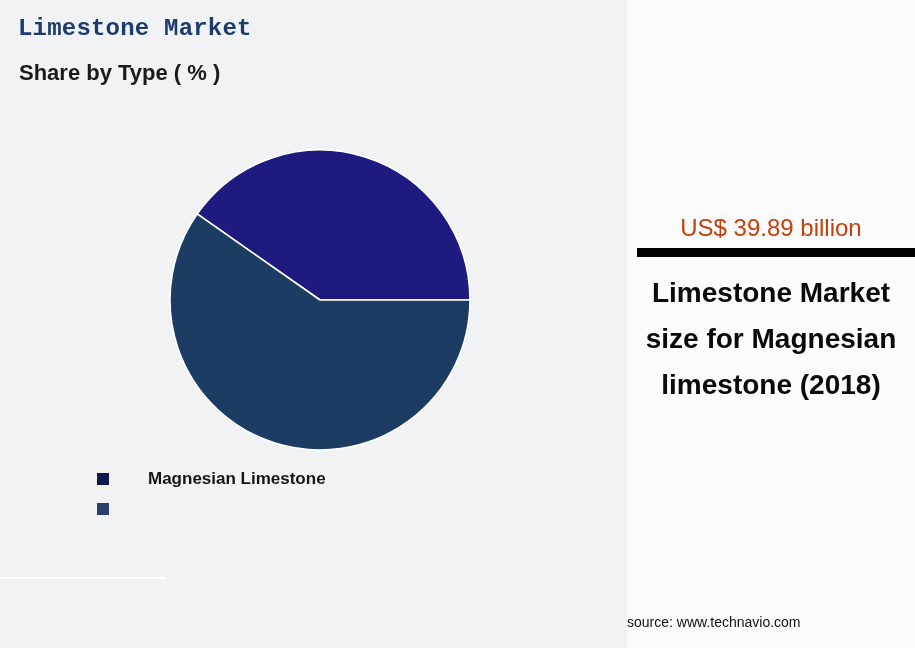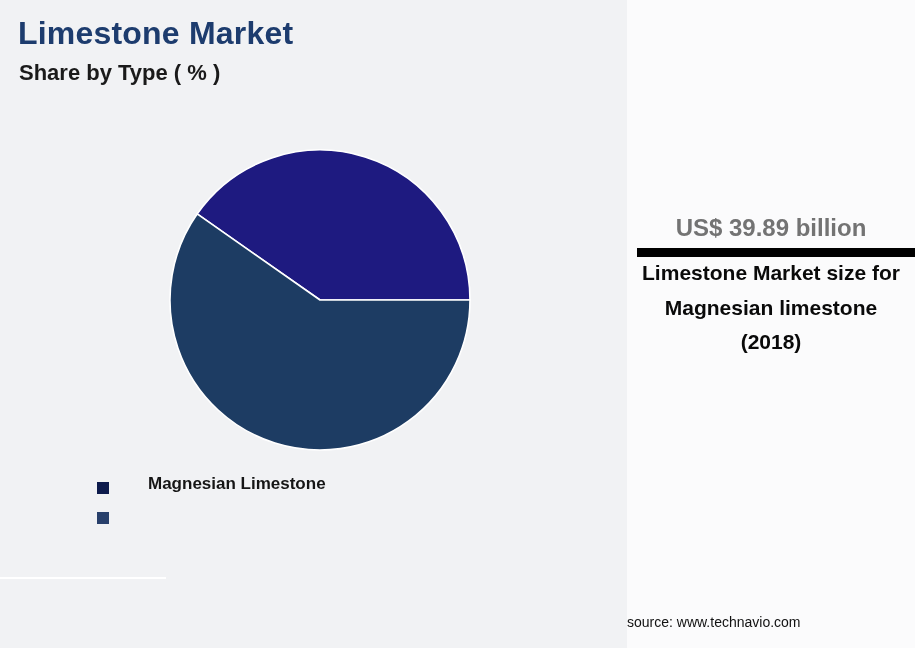--- a/index.html
+++ b/index.html
@@ -22,25 +22,26 @@
     top: 0;
     width: 627px;
     height: 648px;
     background: #f1f2f4;
   }
 
   #chart-title {
     position: absolute;
     left: 18px;
     top: 15px;
-    font-size: 32px;
+    font-size: 24px;
     font-weight: bold;
     color: #1d3c6e;
     letter-spacing: 0.2px;
     white-space: nowrap;
+    font-family: Liberation Mono, monospace;
   }
 
   #chart-subtitle {
     position: absolute;
     left: 19px;
     top: 60px;
     font-size: 22px;
     font-weight: bold;
     color: #1a1a1a;
     white-space: nowrap;
@@ -61,21 +62,21 @@
   }
 
   
   #legend {
     position: absolute;
     left: 97px;
     top: 464px;
   }
   .legend-row {
     display: flex;
-    align-items: flex-end;
+    align-items: center;
     height: 30px;
   }
   .legend-swatch {
     width: 12px;
     height: 12px;
     flex: 0 0 12px;
   }
   .legend-label {
     margin-left: 39px;
     font-size: 17px;
@@ -103,41 +104,41 @@
     background: #fbfbfc;
   }
 
   #stat-value {
     position: absolute;
     left: 0;
     right: 0;
     top: 214px;
     text-align: center;
     font-size: 24px;
-    font-weight: bold;
-    color: #737373;
+    font-weight: normal;
+    color: #c2410c;
     white-space: nowrap;
   }
 
   #stat-divider {
     position: absolute;
     left: 10px;
     right: 0;
     top: 248px;
     height: 9px;
     background: #000000;
   }
 
   #stat-caption {
     position: absolute;
     left: 14px;
     right: 14px;
-    top: 256px;
+    top: 270px;
     text-align: center;
-    font-size: 21px;
+    font-size: 28px;
     font-weight: bold;
     color: #0a0a0a;
     line-height: 1.65;
   }
 
   #stat-source {
     position: absolute;
     left: 0;
     right: 14px;
     top: 614px;

